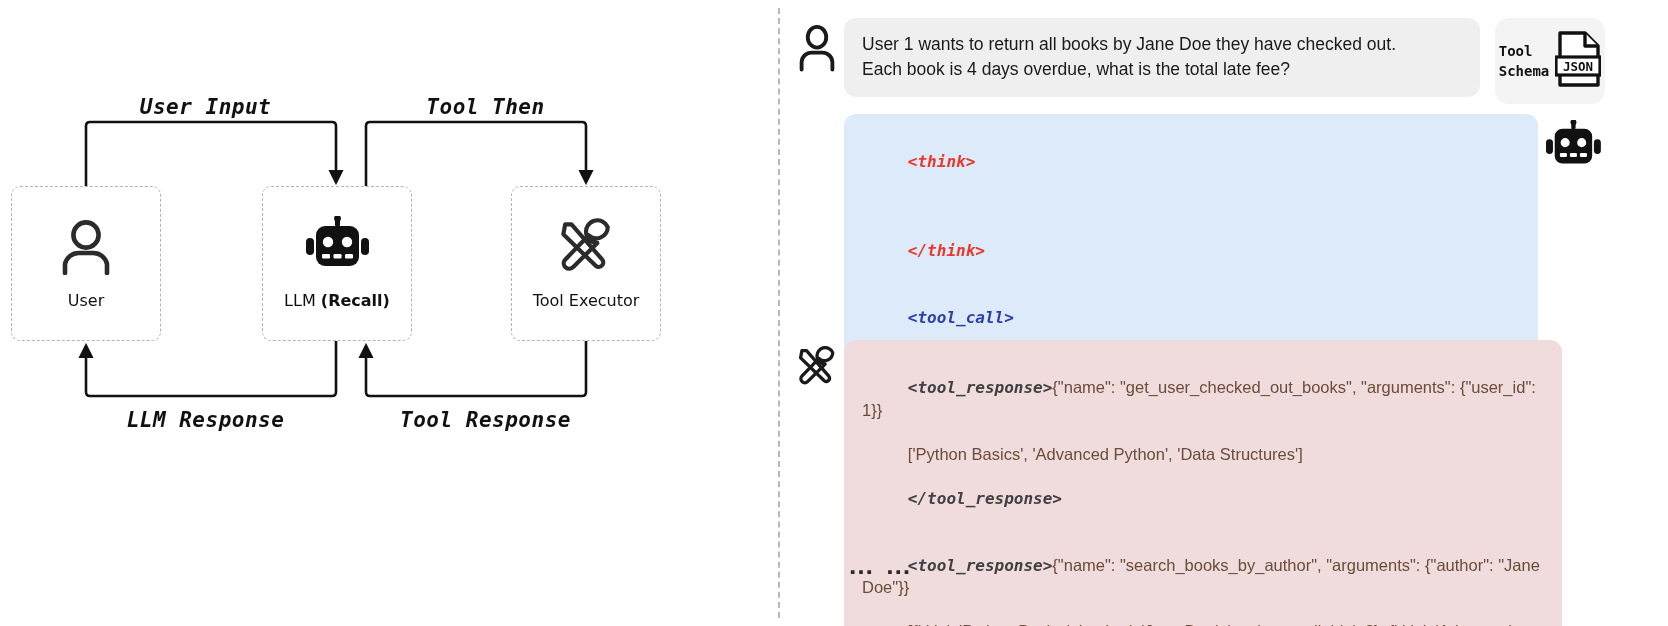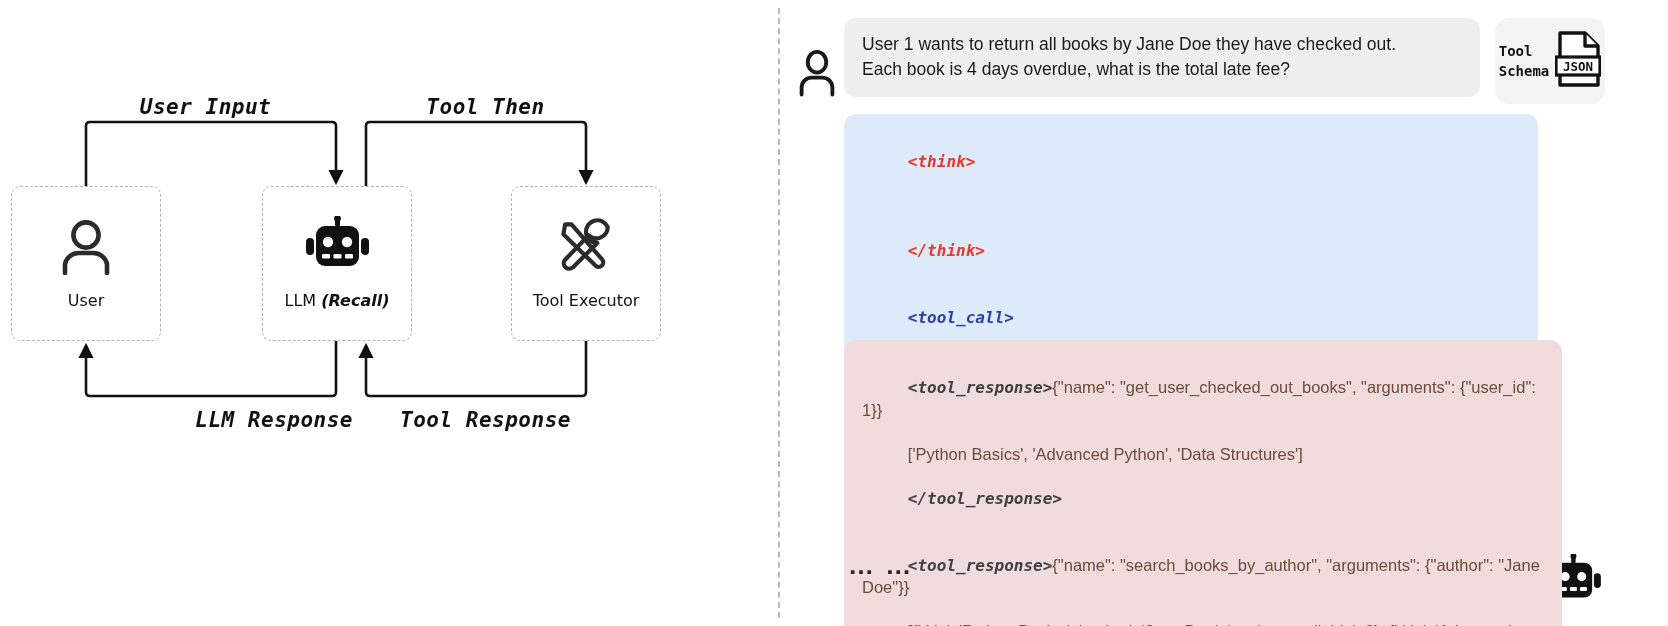--- a/index.html
+++ b/index.html
@@ -39,29 +39,29 @@
     align-items:center;justify-content:flex-start;
     box-sizing:border-box;
   }
   .node .glyph{margin-top:26px;height:68px;display:flex;align-items:center;justify-content:center;}
   .node .caption{
     margin-top:10px;
     font-size:16px;color:#111;
     font-family:"DejaVu Sans","Liberation Sans",sans-serif;
     white-space:nowrap;
   }
-  .node .caption .em{font-weight:700;font-style:italic;}
+  .node .caption .em{font-weight:700;}
 
   .conn{position:absolute;}
   .conn svg{display:block;overflow:visible;}
 
   
   .panel{position:absolute;left:790px;top:0;width:878px;height:626px;}
 
-  .row{position:absolute;display:flex;align-items:flex-end;}
+  .row{position:absolute;display:flex;align-items:flex-start;}
 
   .avatar{width:54px;flex:0 0 54px;display:flex;align-items:flex-start;justify-content:center;padding-top:6px;}
 
   .bubble{
     border-radius:12px;
     box-sizing:border-box;
     padding:14px 18px;
   }
   .bubble.user{background:#efeff0;}
   .bubble.assistant{background:#dceafa;}
@@ -110,21 +110,21 @@
 </style>
 </head>
 <body>
 
 <div class="root">
 
   <div class="diagram">
 
     <div class="flow-label" style="left:58px;top:95px;width:295px;">User Input</div>
     <div class="flow-label" style="left:338px;top:95px;width:295px;">Tool Then</div>
-    <div class="flow-label" style="left:58px;top:408px;width:295px;text-align:right;">LLM Response</div>
+    <div class="flow-label" style="left:58px;top:408px;width:295px;">LLM Response</div>
     <div class="flow-label" style="left:338px;top:408px;width:295px;">Tool Response</div>
 
     <div class="conn" style="left:0;top:0;width:778px;height:626px;">
       <svg width="778" height="626" viewBox="0 0 778 626" xmlns="http://www.w3.org/2000/svg">
         <defs>
           <marker id="arrow" viewBox="0 0 10 10" refX="8" refY="5" markerWidth="6" markerHeight="6" orient="auto-start-reverse">
             <path d="M 0 0 L 10 5 L 0 10 z" fill="#111"></path>
           </marker>
         </defs>
 

